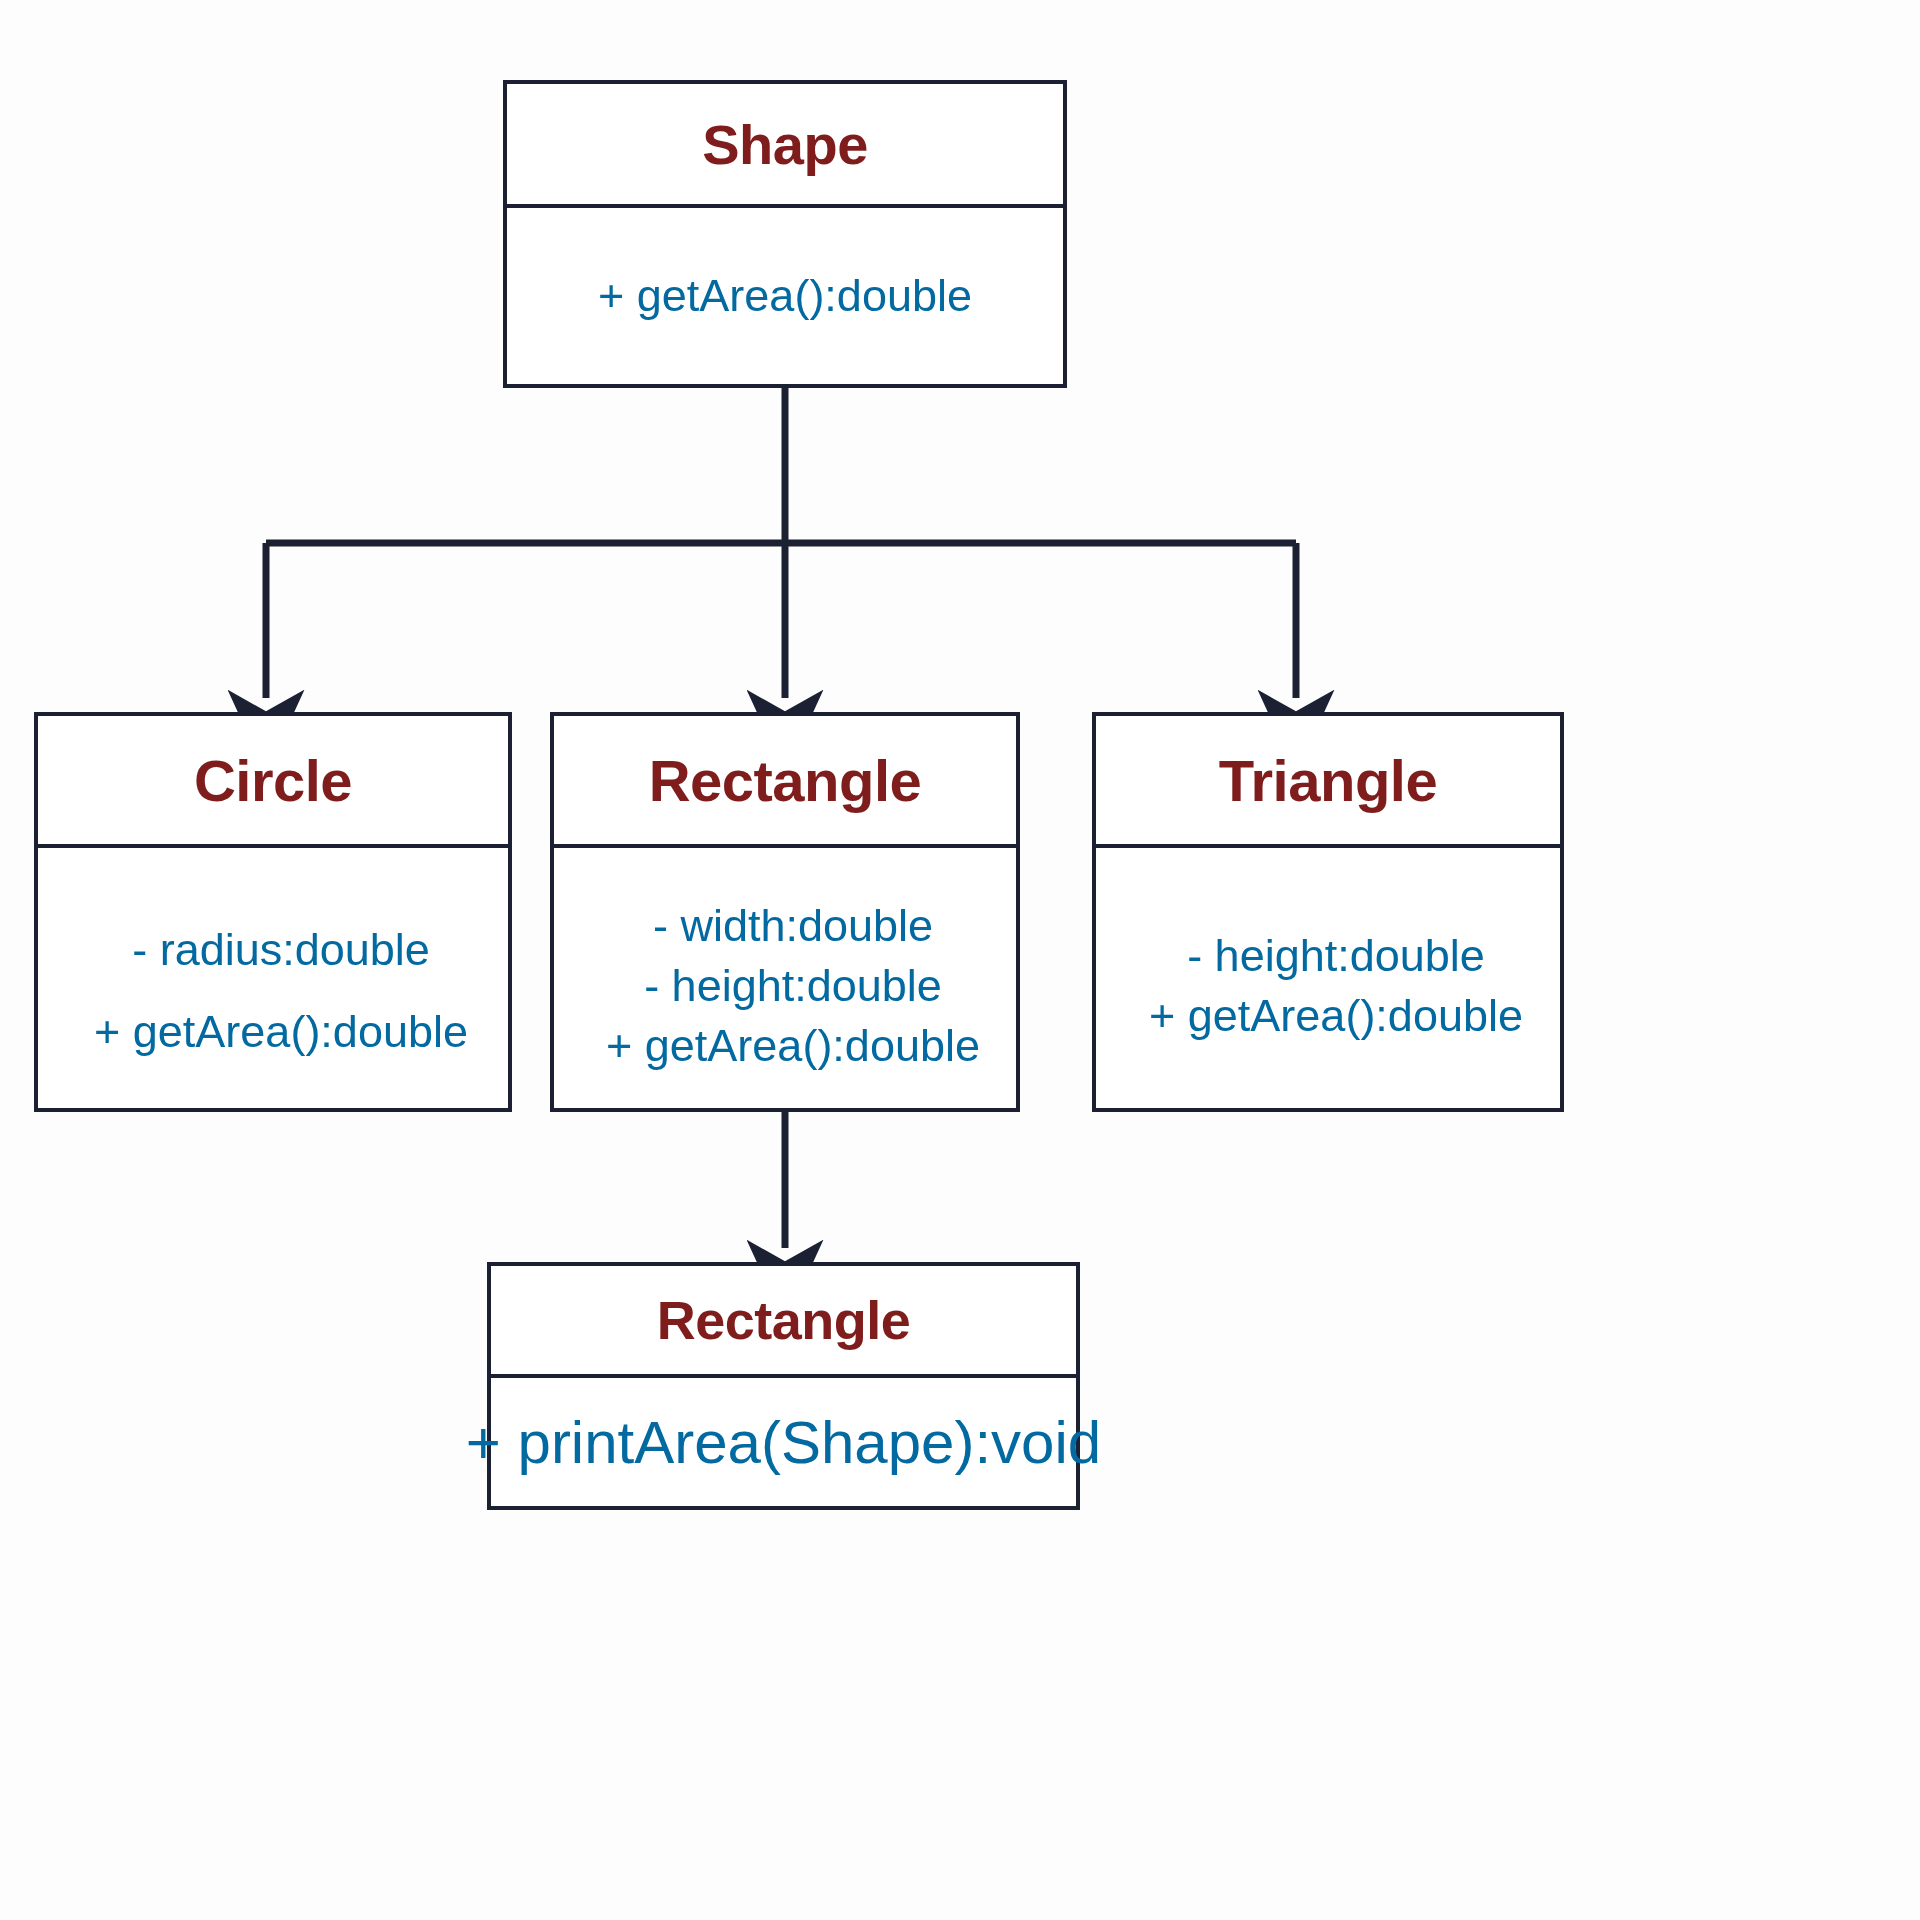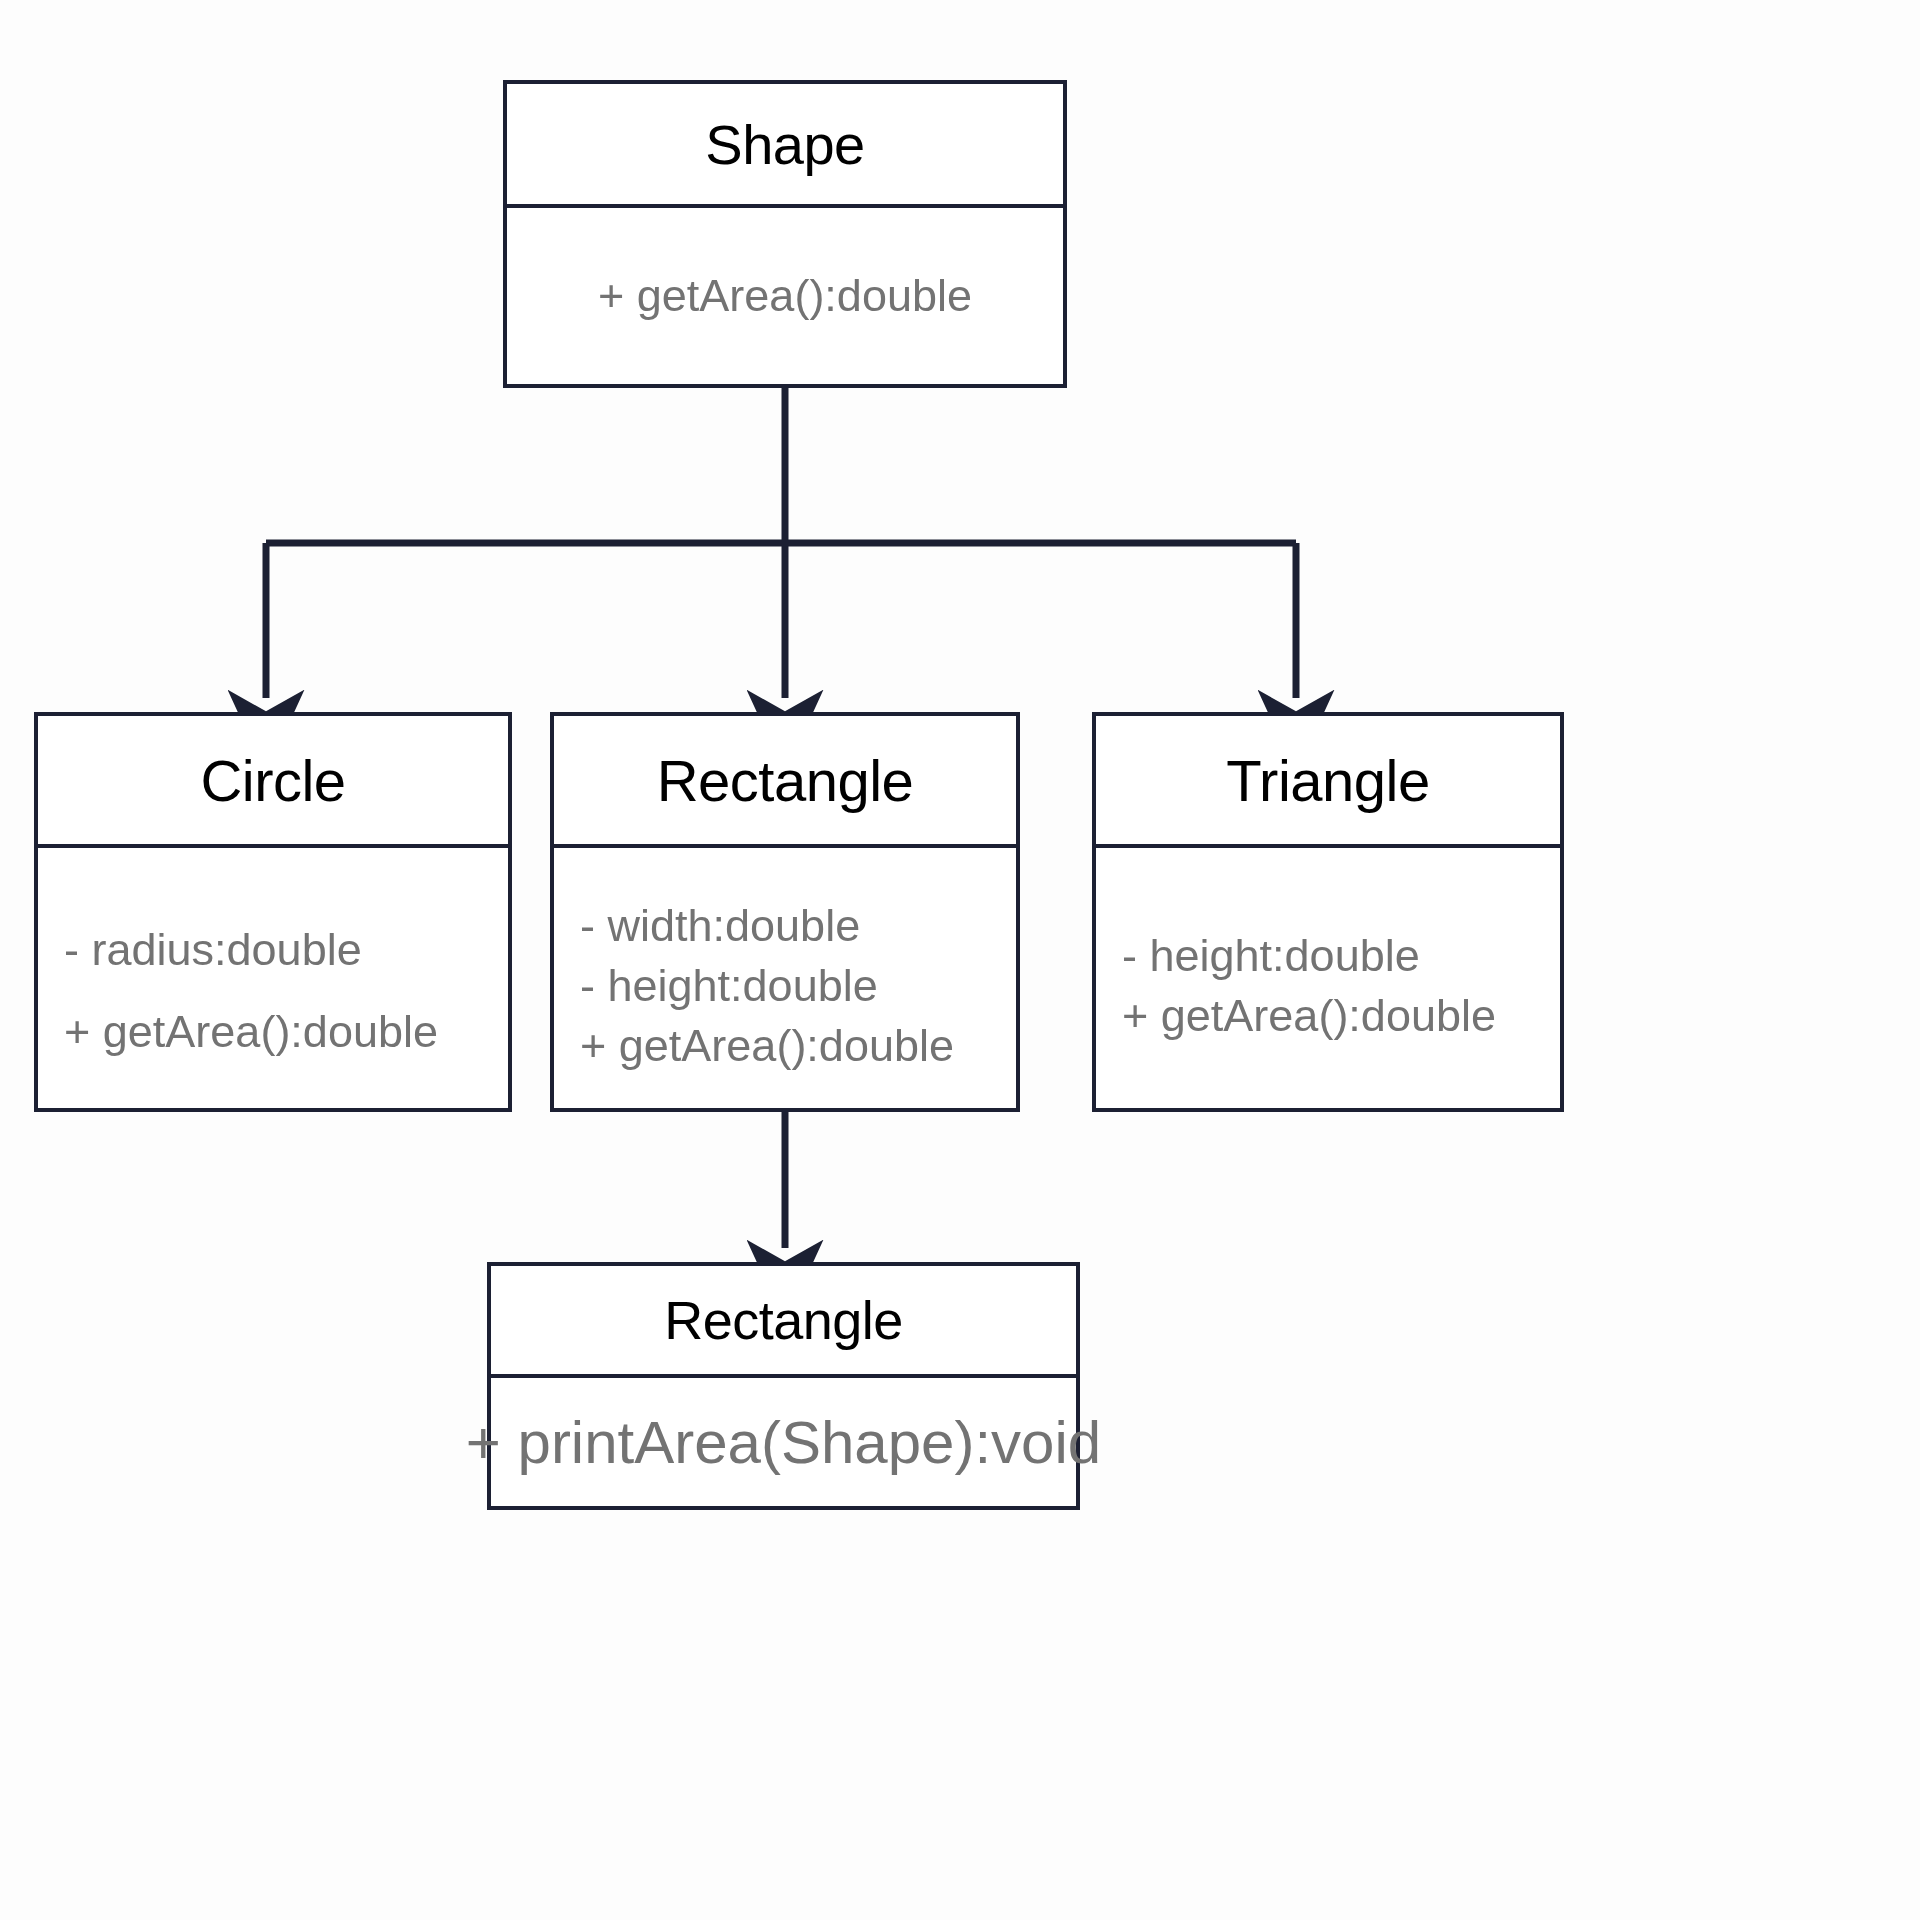--- a/index.html
+++ b/index.html
@@ -36,36 +36,37 @@
     flex-direction: column;
   }
   .uml-header {
     box-sizing: border-box;
     display: flex;
     align-items: center;
     justify-content: center;
     border-bottom: 4px solid #1c2033;
   }
   .uml-title {
-    font-weight: normal;
-    color: #000000;
+    font-weight: bold;
+    color: #7f1d1d;
     letter-spacing: -0.5px;
     white-space: nowrap;
   }
   .uml-body {
     box-sizing: border-box;
     display: flex;
     flex-direction: column;
     justify-content: center;
     padding-left: 26px;
     padding-right: 10px;
   }
   .uml-member {
-    color: #737373;
+    color: #0369a1;
     white-space: nowrap;
+    text-align: center;
   }
 
   
   #box-shape        { left: 503px;  top: 80px;   width: 564px;  height: 308px; }
   #box-shape .uml-header { height: 124px; }
   #box-shape .uml-title  { font-size: 56px; }
   #box-shape .uml-body   { flex: 1; align-items: center; padding-left: 0; padding-right: 0; }
   #box-shape .uml-member { font-size: 45px; }
 
   #box-circle       { left: 34px;   top: 712px;  width: 478px;  height: 400px; }

